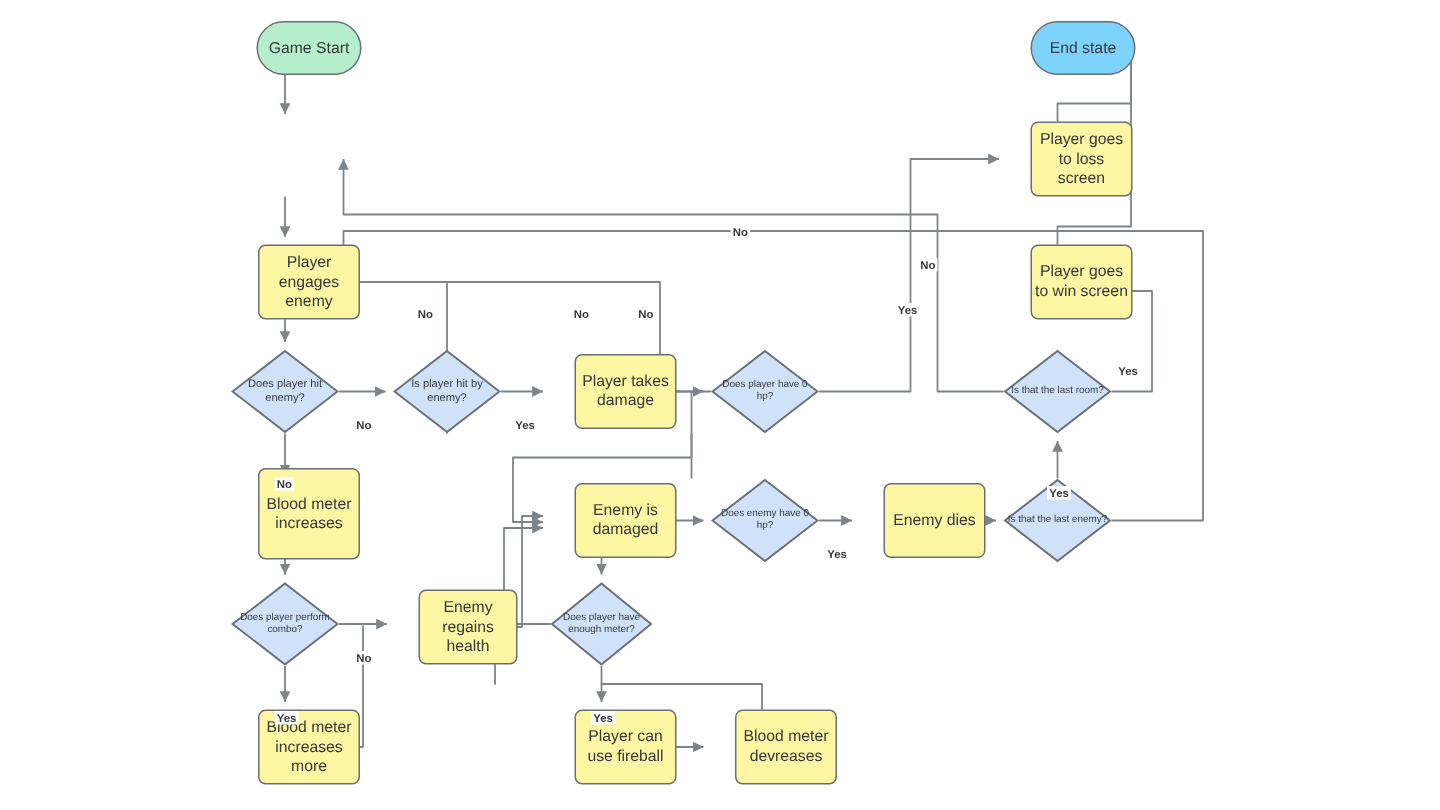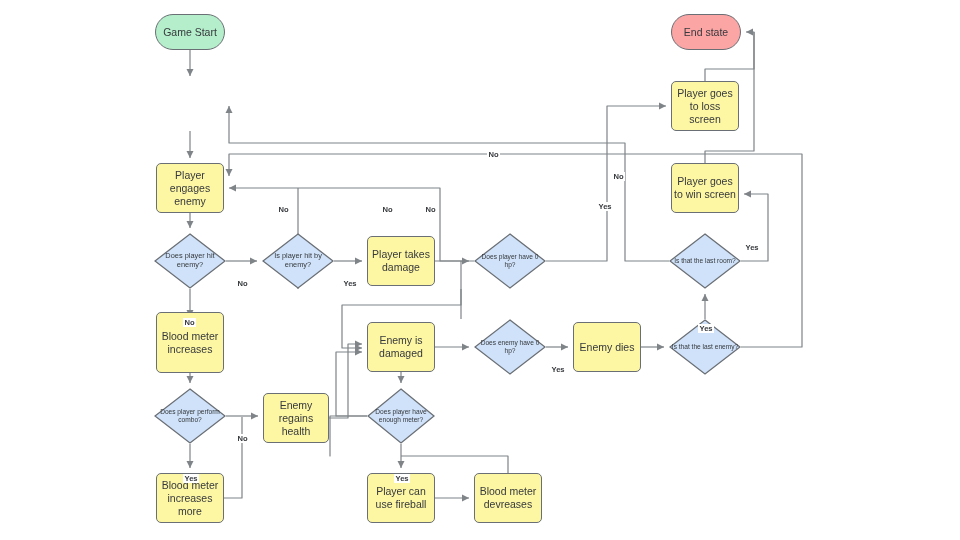--- a/index.html
+++ b/index.html
@@ -30,36 +30,37 @@
   }
   .node {
     position: absolute;
     box-sizing: border-box;
     display: flex;
     align-items: center;
     justify-content: center;
     text-align: center;
     color: #36393d;
     border: 1.3px solid #6a6f75;
+    margin-left: 16px;
   }
   .node-proc {
     background: #fdf6a3;
     border-radius: 5px;
     font-size: 10.5px;
     line-height: 13px;
     padding: 2px;
   }
   .node-term {
     background: #b5eeca;
     border-radius: 18px;
     font-size: 10.5px;
     line-height: 13px;
   }
   .node-term.end {
-    background: #fca5a5;
+    background: #7dd3fc;
   }
   .diamond-wrap {
     position: absolute;
     display: flex;
     align-items: center;
     justify-content: center;
   }
   .diamond-shape {
     position: absolute;
     left: 0; top: 0;

